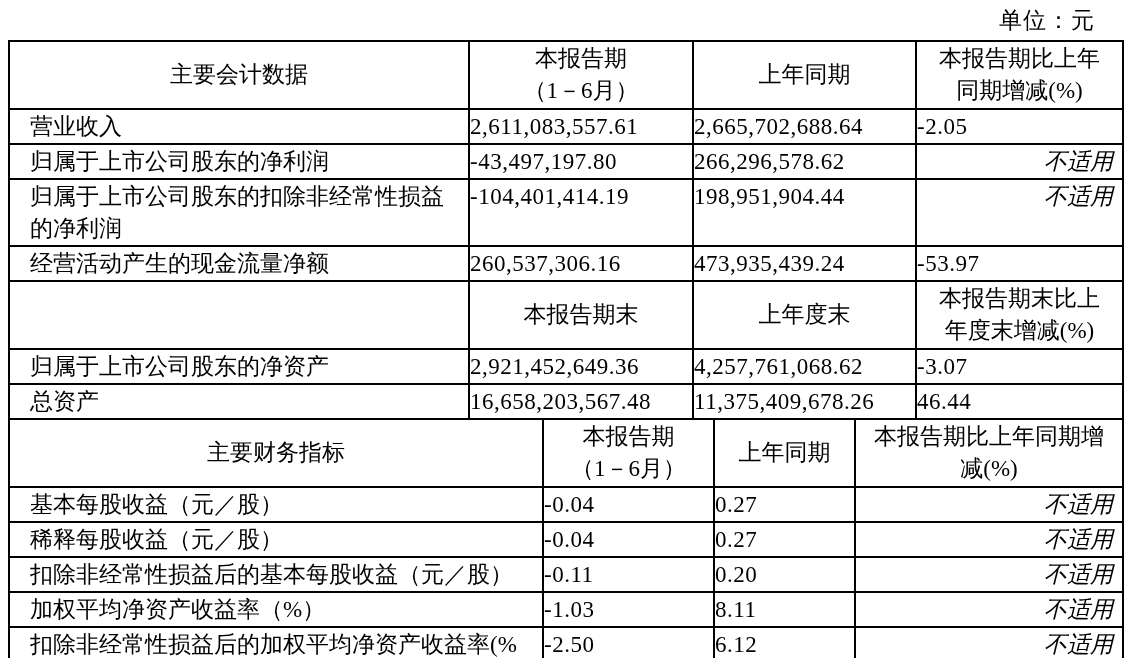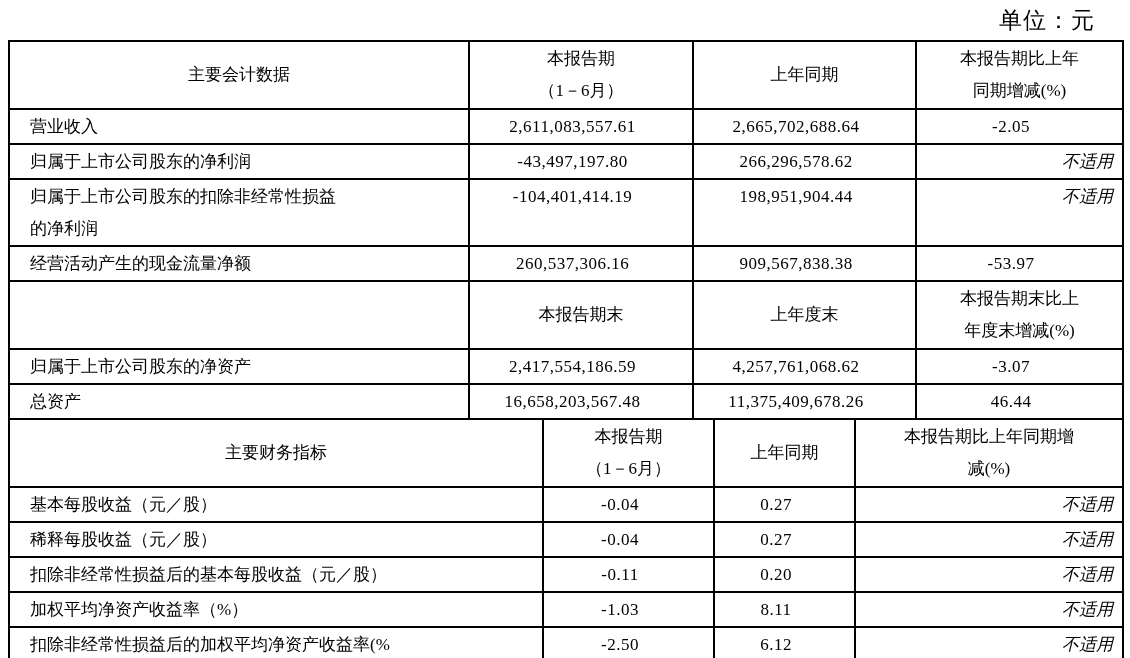--- a/index.html
+++ b/index.html
@@ -25,21 +25,21 @@
     margin: 0 35px 6px 0;
     font-size: 23px;
     line-height: 26px;
     letter-spacing: 1px;
   }
   table {
     border-collapse: collapse;
     table-layout: fixed;
     margin-left: 8px;
     width: 1114px;
-    font-size: 17px;
+    font-size: 23px;
   }
   #table2 { margin-top: -2px; }
   th, td {
     border: 2px solid #000000;
     box-sizing: border-box;
     font-weight: normal;
     white-space: pre-line;
     line-height: 32px;
     overflow: hidden;
   }
@@ -51,21 +51,21 @@
   td {
     vertical-align: top;
     padding: 1px 0 0 0;
   }
   td.label {
     text-align: left;
     padding-left: 20px;
     padding-right: 4px;
   }
   td.num {
-    text-align: center;
+    text-align: left;
     padding-right: 17px;
     letter-spacing: 0.5px;
   }
   td.na {
     text-align: right;
     padding-right: 9px;
     font-style: italic;
   }
   
   #table1 tr.hdr    { height: 68px; }
@@ -117,33 +117,33 @@
       <tr class="r-tall">
         <td class="label">归属于上市公司股东的扣除非经常性损益
 的净利润</td>
         <td class="num">-104,401,414.19</td>
         <td class="num">198,951,904.44</td>
         <td class="na">不适用</td>
       </tr>
       <tr class="r-s">
         <td class="label">经营活动产生的现金流量净额</td>
         <td class="num">260,537,306.16</td>
-        <td class="num">909,567,838.38</td>
+        <td class="num">473,935,439.24</td>
         <td class="num">-53.97</td>
       </tr>
       <tr class="midhdr">
         <th></th>
         <th>本报告期末</th>
         <th>上年度末</th>
         <th>本报告期末比上
 年度末增减(%)</th>
       </tr>
       <tr class="r-s2">
         <td class="label">归属于上市公司股东的净资产</td>
-        <td class="num">2,417,554,186.59</td>
+        <td class="num">2,921,452,649.36</td>
         <td class="num">4,257,761,068.62</td>
         <td class="num">-3.07</td>
       </tr>
       <tr class="r-s">
         <td class="label">总资产</td>
         <td class="num">16,658,203,567.48</td>
         <td class="num">11,375,409,678.26</td>
         <td class="num">46.44</td>
       </tr>
     </tbody>

